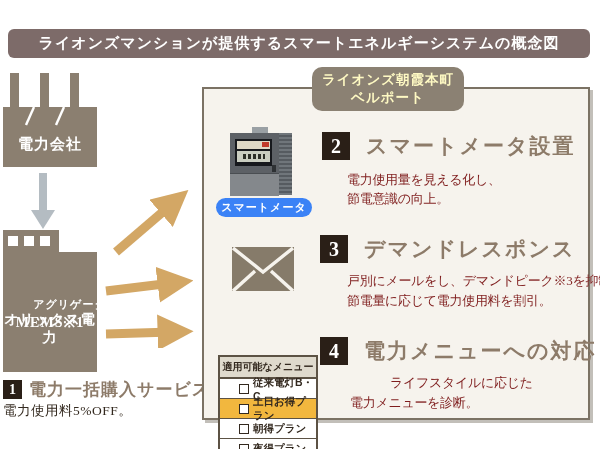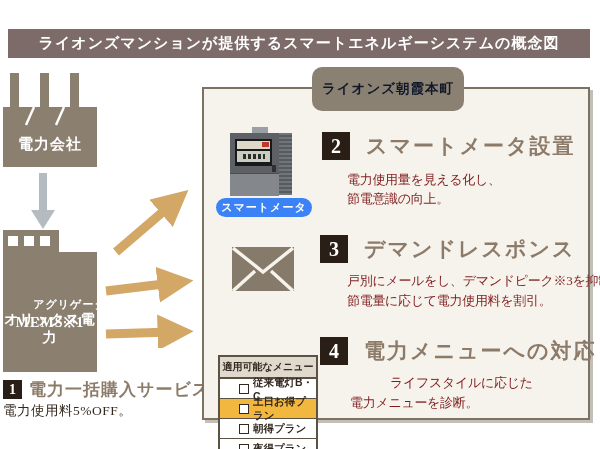--- a/index.html
+++ b/index.html
@@ -5,21 +5,21 @@
   html,body{margin:0;padding:0;}
   body{
     width:600px;height:449px;position:relative;background:#ffffff;
     font-family:"Liberation Serif","DejaVu Serif",serif;
     -webkit-font-smoothing:antialiased;overflow:hidden;
   }
   .abs{position:absolute;}
 
   
   .title-bar{
-    left:8px;top:29px;width:582px;height:29px;background:#7d6b69;border-radius:0;
+    left:8px;top:29px;width:582px;height:29px;background:#7d6b69;border-radius:6px;
     display:flex;align-items:center;justify-content:center;
     color:#fff;font-size:15px;font-weight:bold;letter-spacing:1px;
   }
 
   
   .factory-text{
     left:18px;top:135px;width:64px;text-align:center;color:#fff;
     font-size:15px;font-weight:bold;letter-spacing:1px;
   }
   .bld-line{left:3px;width:94px;text-align:center;color:#fff;font-weight:bold;letter-spacing:1px;}
@@ -41,21 +41,21 @@
   
   .panel{
     left:202px;top:87px;width:384px;height:329px;
     background:#f6f3ed;border:2px solid #7b7264;
     box-shadow:3px 3px 0 rgba(120,114,100,0.45);
   }
   .panel-badge{
     position:absolute;left:108px;top:-22px;width:152px;height:44px;
     background:#8b8173;border-radius:10px;z-index:3;
     display:flex;flex-direction:column;align-items:center;justify-content:center;
-    color:#0f172a;font-size:13.5px;font-weight:bold;letter-spacing:1px;line-height:1.35;
+    color:#fef9c3;font-size:13.5px;font-weight:bold;letter-spacing:1px;line-height:1.35;
   }
 
   
   .meter{left:26px;top:38px;width:62px;height:70px;}
   .meter .tab{position:absolute;left:22px;top:0;width:16px;height:7px;background:#9aa0a4;}
   .meter .bodyy{position:absolute;left:0;top:6px;width:62px;height:62px;background:#5d6166;}
   .meter .vents{position:absolute;right:0;top:6px;width:13px;height:62px;
     background:repeating-linear-gradient(to bottom,#70767b 0 2px,#565b60 2px 4px);}
   .meter .lower{position:absolute;left:0;top:46px;width:49px;height:22px;background:#84888c;
     border-top:1px solid #4a4e52;}
@@ -134,20 +134,21 @@
   </defs>
   <line x1="16" y1="62" x2="72" y2="14" stroke="#d3a765" stroke-width="9" marker-end="url(#ah)"></line>
   <line x1="6" y1="101" x2="72" y2="93" stroke="#d3a765" stroke-width="9" marker-end="url(#ah)"></line>
   <line x1="6" y1="144" x2="72" y2="142" stroke="#d3a765" stroke-width="9" marker-end="url(#ah)"></line>
 </svg>
 
 <div class="abs panel">
 
   <div class="panel-badge">
     <span>ライオンズ朝霞本町</span>
+    <span>ベルポート</span>
   </div>
 
   <div class="abs meter">
     <div class="tab"></div>
     <div class="bodyy"></div>
     <div class="vents"></div>
     <div class="lower"></div>
     <div class="disp">
       <div class="label">
           <div class="chip"></div>

